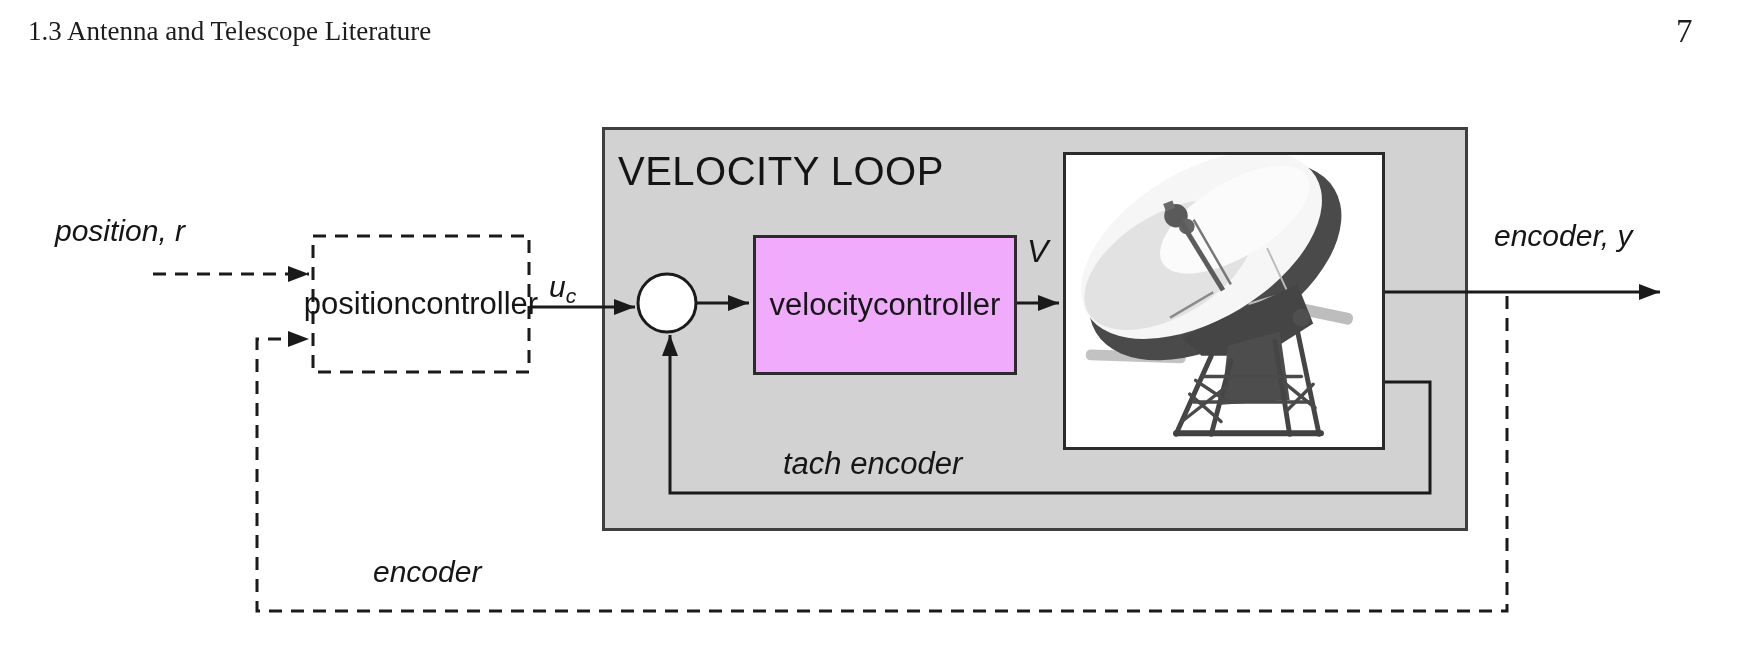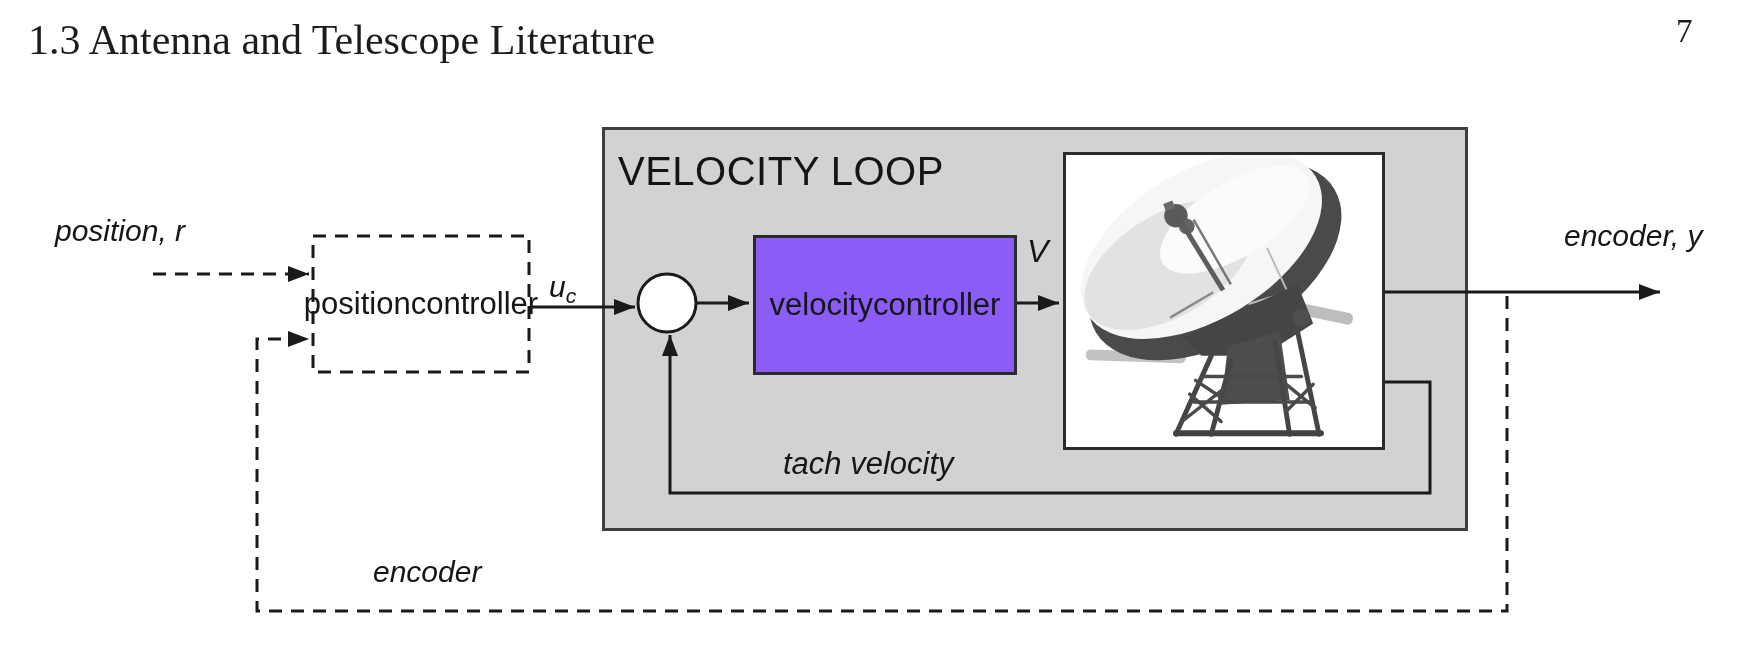--- a/index.html
+++ b/index.html
@@ -2,21 +2,21 @@
 <html style="--loop-fill: #d2d2d2; --loop-border: #3f3f3f; --line: #1a1a1a;"><head>
 <meta charset="utf-8">
 <style>
   html,body { margin:0; padding:0; background:#ffffff; }
   .page {
     position:relative; width:1750px; height:657px; overflow:hidden;
     background:#ffffff; font-family:"Liberation Sans", sans-serif; color:#171717;
   }
   .hdr-title {
     position:absolute; left:28px; top:16px;
-    font-family:"Liberation Serif", serif; font-size:42px; color:#1c1c1c; white-space:nowrap;
+    font-family:"Liberation Serif", serif; font-size:27px; color:#1c1c1c; white-space:nowrap;
   }
   .hdr-page {
     position:absolute; left:1676px; top:13px;
     font-family:"Liberation Serif", serif; font-size:33px; color:#1c1c1c;
   }
   .loop-box {
     position:absolute; left:602px; top:127px; width:866px; height:404px;
     box-sizing:border-box; background:var(--loop-fill,#d2d2d2);
     border:3px solid var(--loop-border,#3f3f3f); z-index:1;
   }
@@ -30,36 +30,36 @@
   .wires .junction { fill:#ffffff; stroke:var(--line,#1a1a1a); stroke-width:3; }
   .ah { fill:var(--line,#1a1a1a); }
   .blocktext {
     position:absolute; box-sizing:border-box; z-index:3;
     display:flex; flex-direction:row; justify-content:center; align-items:center;
     font-size:31px; line-height:42px; color:#161616; text-align:center;
   }
   .pc-text { left:312px; top:235px; width:218px; height:138px; }
   .vc-box {
     left:753px; top:235px; width:264px; height:140px;
-    background:#8b5cf6; border:3px solid #2b2b2b;
+    background:#f0abfc; border:3px solid #2b2b2b;
   }
   .ant-box {
     position:absolute; left:1063px; top:152px; width:322px; height:298px;
     box-sizing:border-box; background:#ffffff; border:3px solid #2b2b2b; z-index:3;
   }
   .ant-box svg { display:block; width:100%; height:100%; }
   .sig {
     position:absolute; z-index:3; font-style:italic; font-size:30px;
     color:#161616; white-space:nowrap;
   }
   .sig-command { left:55px;  top:214px; }
   .sig-uc      { left:549px; top:270px; }
   .sig-uc .subc { font-size:21px; vertical-align:-6px; }
   .sig-v       { left:1027px; top:233px; font-size:32px; }
-  .sig-out     { left:1564px; top:219px; }
+  .sig-out     { left:1494px; top:219px; }
   .sig-tach    { left:783px; top:446px; font-size:31px; }
   .sig-enc     { left:337px; top:555px;margin-left:36px; }
 </style>
 </head>
 <body>
 
 <div class="page">
 
   <div class="hdr-title">1.3 Antenna and Telescope Literature</div>
   <div class="hdr-page">7</div>
@@ -144,16 +144,16 @@
       </g>
       <line x1="112" y1="284" x2="260" y2="284" stroke="#424242" stroke-width="6" stroke-linecap="round"></line>
       <circle cx="240" cy="166" r="9" fill="#4f4f4f"></circle>
     </svg>
   </div>
 
   <div class="sig sig-command">position, r</div>
   <div class="sig sig-uc"><span>u</span><span class="subc">c</span></div>
   <div class="sig sig-v">V</div>
   <div class="sig sig-out">encoder, y</div>
-  <div class="sig sig-tach">tach velocity</div>
+  <div class="sig sig-tach">tach encoder</div>
   <div class="sig sig-enc">encoder</div>
 
 </div>
 
 </body></html>

